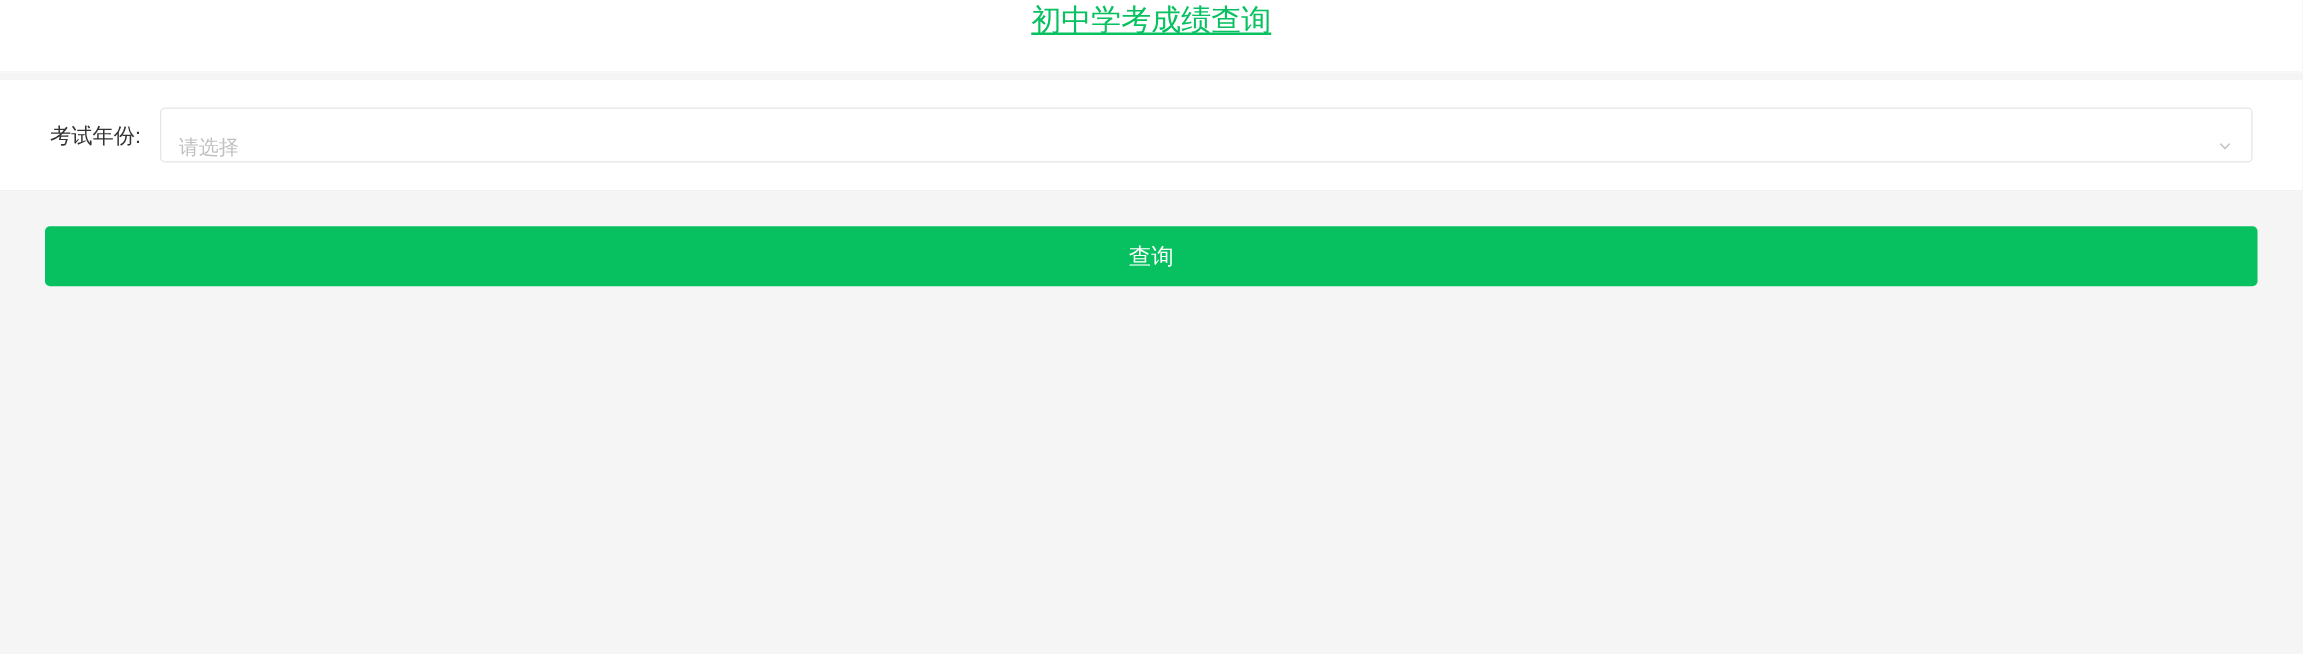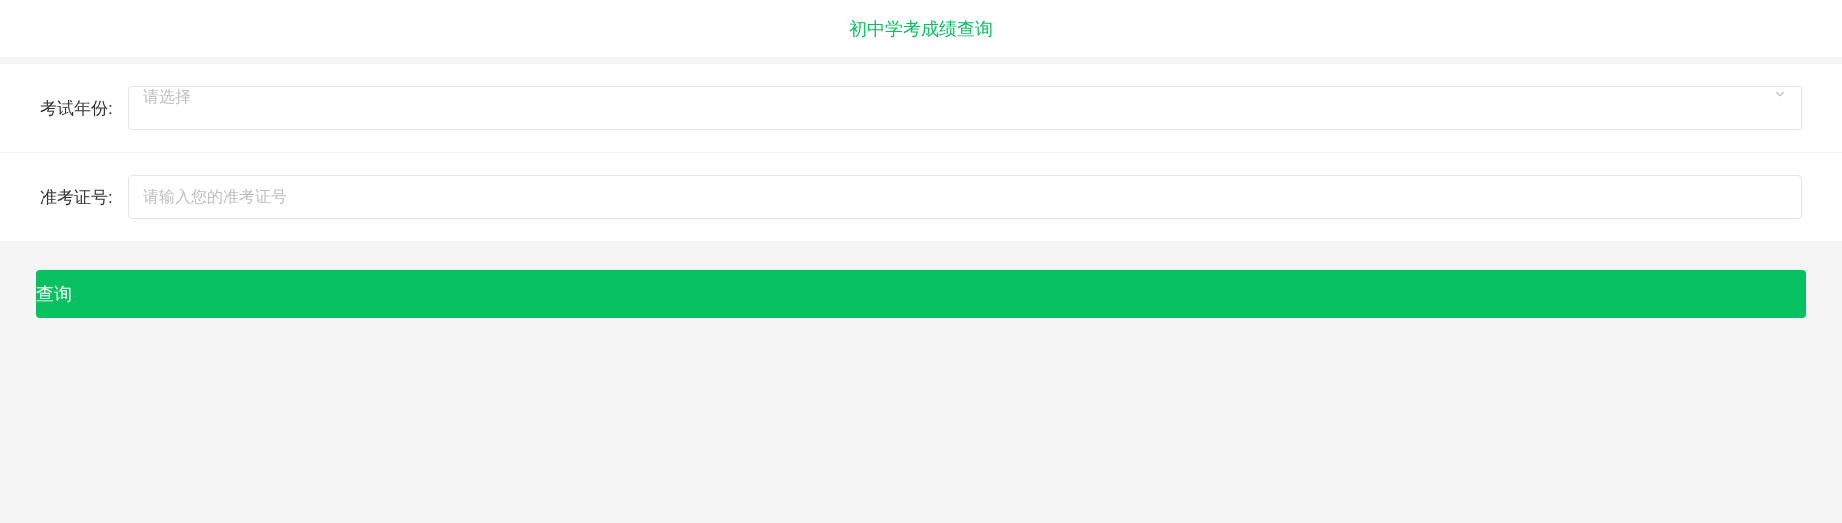--- a/index.html
+++ b/index.html
@@ -14,25 +14,26 @@
     }
     .tabs {
       display: flex;
       background: #fff;
       height: 58px;
       border-bottom: 1px solid #f5f5f5;
     }
     .tab {
       flex: 1;
       display: flex;
-      align-items: center;
+      align-items: flex-start;
       justify-content: center;
-      font-size: 18px;
+      font-size: 24px;
       color: #333;
       cursor: pointer;
+      text-decoration: underline;
     }
     .tab.active {
       color: #07c160;
     }
     .form-rows {
       margin-top: 6px;
     }
     .form-row {
       background: #fff;
       padding: 22px 0;
@@ -56,21 +57,21 @@
     .select-box, .input-box {
       width: 100%;
       height: 44px;
       border: 1px solid #e5e5e5;
       border-radius: 4px;
       padding: 0 14px;
       font-size: 16px;
       color: #333;
       background: #fff;
       display: flex;
-      align-items: flex-start;
+      align-items: flex-end;
       outline: none;
     }
     .select-box {
       cursor: pointer;
       justify-content: space-between;
     }
     .select-placeholder {
       color: #c0c0c0;
     }
     .chevron {
@@ -87,20 +88,21 @@
       width: 100%;
       height: 48px;
       background: #07c160;
       color: #fff;
       border: none;
       border-radius: 4px;
       font-size: 18px;
       cursor: pointer;
       display: flex;
       align-items: center;
+      justify-content: center;
     }
   </style>
 </head>
 <body>
 
 <div class="tabs">
   <div class="tab active">
     <span>初中学考成绩查询</span>
   </div>
 </div>
@@ -116,28 +118,20 @@
           <span class="chevron">
             <svg width="14" height="14" viewBox="0 0 24 24" fill="none" stroke="#c0c0c0" stroke-width="2" stroke-linecap="round" stroke-linejoin="round">
                 <polyline points="6 9 12 15 18 9"></polyline>
               </svg>
           </span>
         </div>
       </div>
     </div>
   </div>
 
-  <div class="form-row">
-    <div class="form-row-inner">
-      <div class="form-label">准考证号:</div>
-      <div class="form-control">
-        <input type="text" class="input-box" placeholder="请输入您的准考证号" style="">
-      </div>
-    </div>
-  </div>
 
 
 </div>
 
 <div class="submit-area">
   <button class="submit-btn">
     <span>查询</span>
   </button>
 </div>
 

